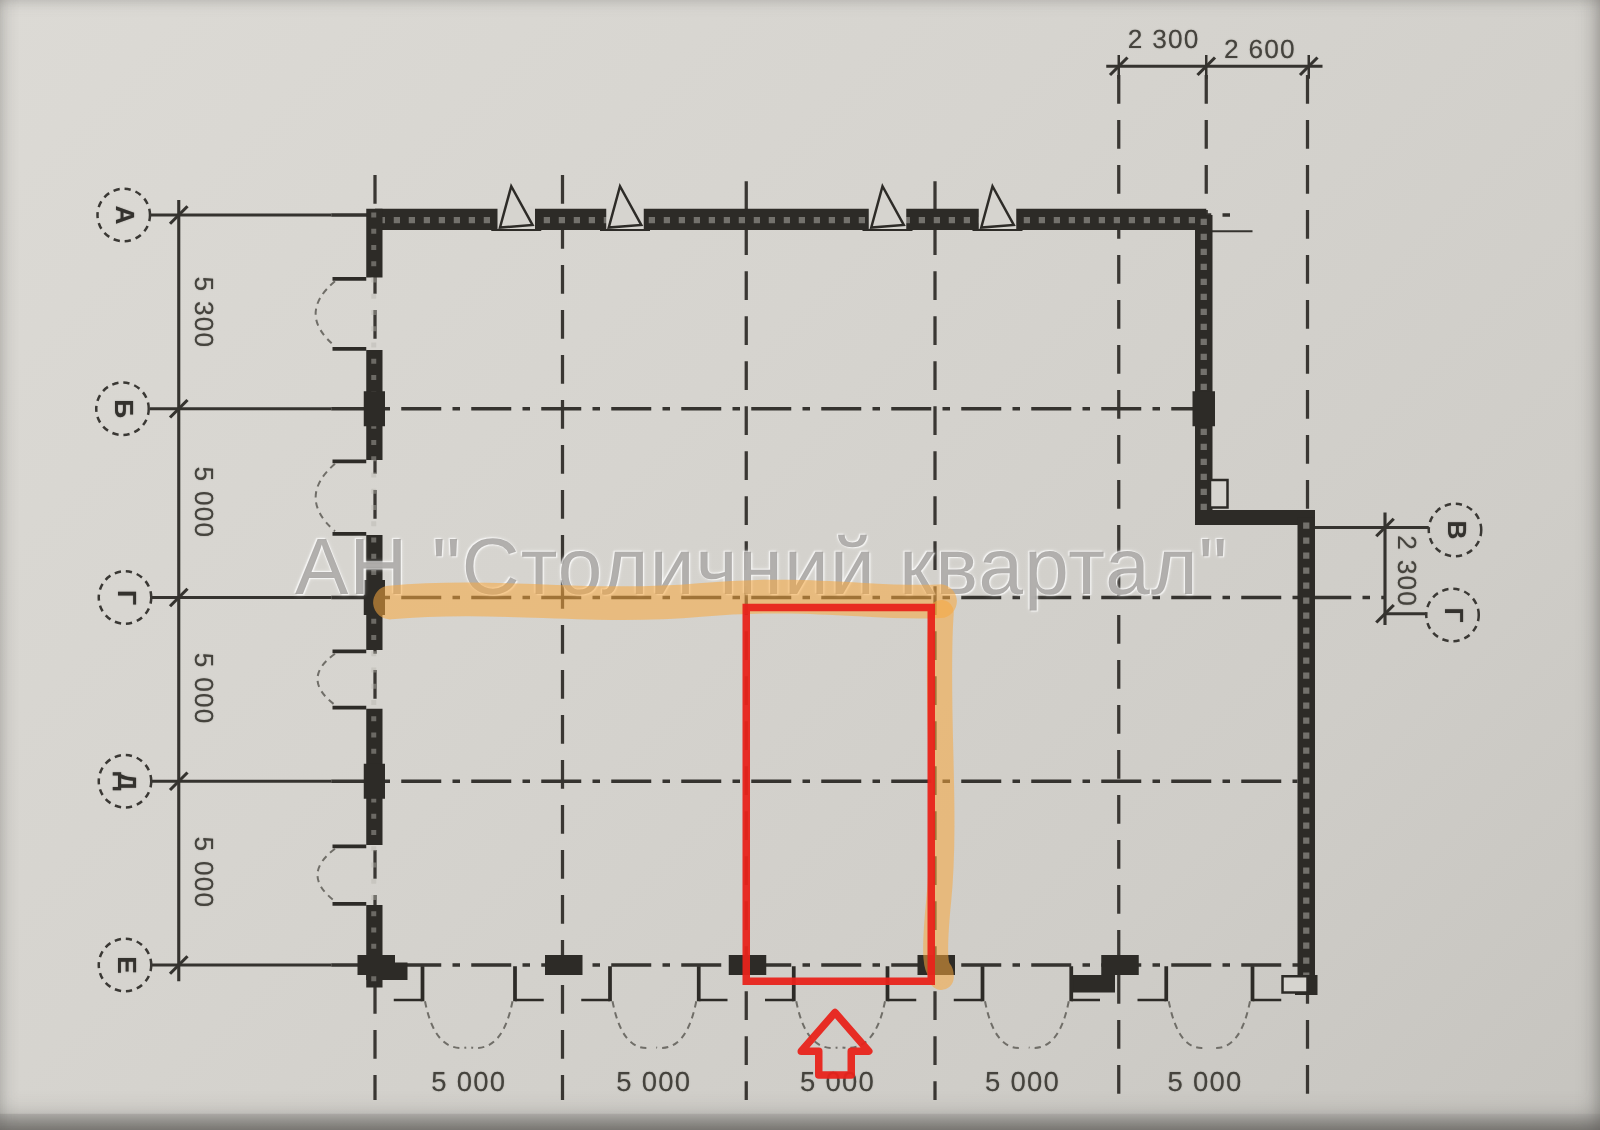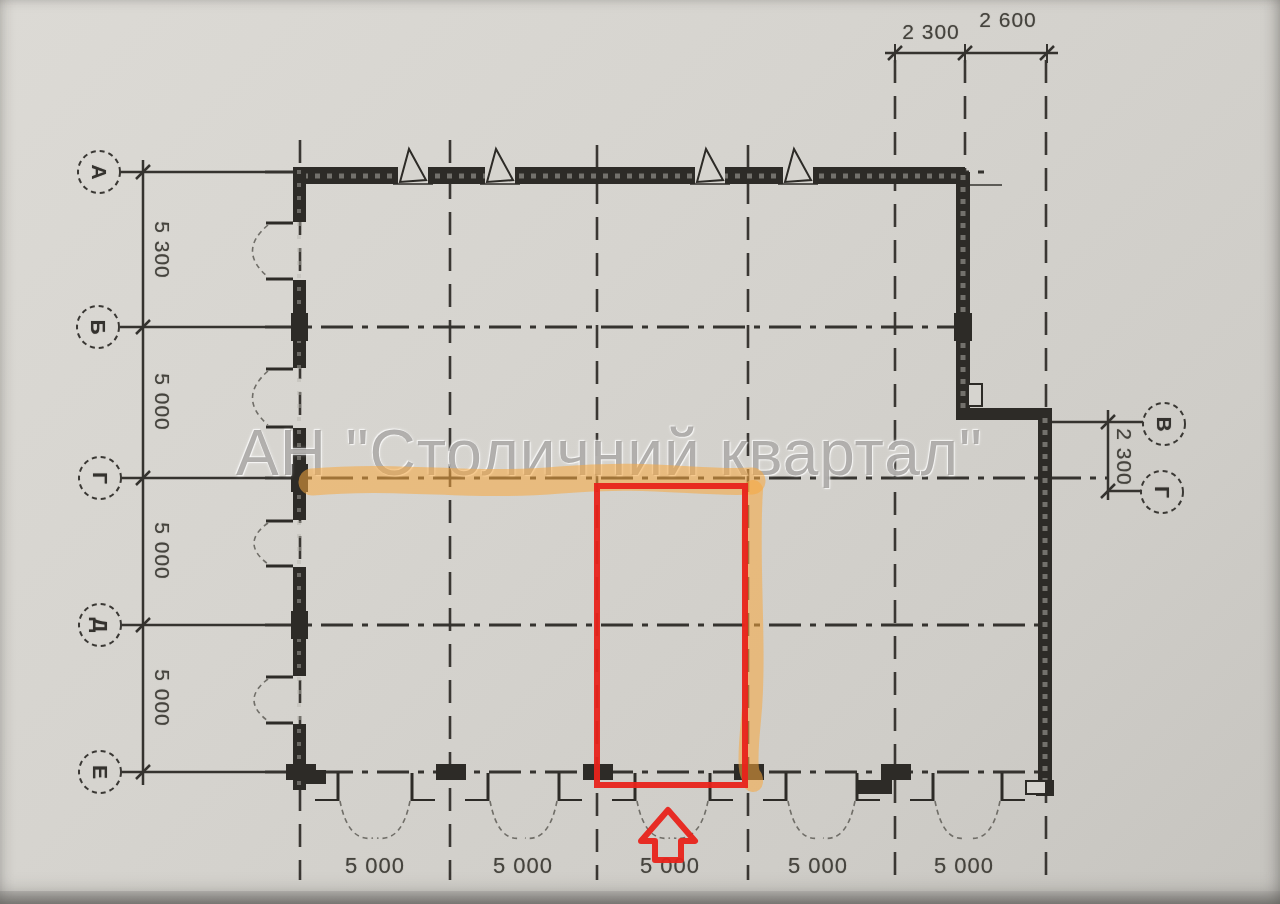--- a/index.html
+++ b/index.html
@@ -235,21 +235,21 @@
 
   <div class="axis-letter" style="left:99px;top:172px">А</div>
   <div class="axis-letter" style="left:98px;top:327px">Б</div>
   <div class="axis-letter" style="left:100px;top:478px">Г</div>
   <div class="axis-letter" style="left:100px;top:625px">Д</div>
   <div class="axis-letter" style="left:100px;top:772px">Е</div>
   <div class="axis-letter" style="left:1164px;top:424px">В</div>
   <div class="axis-letter" style="left:1162px;top:492px">Г</div>
 
   <div class="dim-label" style="left:931px;top:32px">2 300</div>
-  <div class="dim-label" style="left:1008px;top:20px">2 600</div>
+  <div class="dim-label" style="left:1008px;top:40px">2 600</div>
 
   <div class="dim-label vert" style="left:162px;top:250px">5 300</div>
   <div class="dim-label vert" style="left:162px;top:402px">5 000</div>
   <div class="dim-label vert" style="left:162px;top:551px">5 000</div>
   <div class="dim-label vert" style="left:162px;top:698px">5 000</div>
 
   <div class="dim-label vert" style="left:1124px;top:457px">2 300</div>
 
   <div class="dim-label bottom" style="left:375px;top:866px">5 000</div>
   <div class="dim-label bottom" style="left:523px;top:866px">5 000</div>

